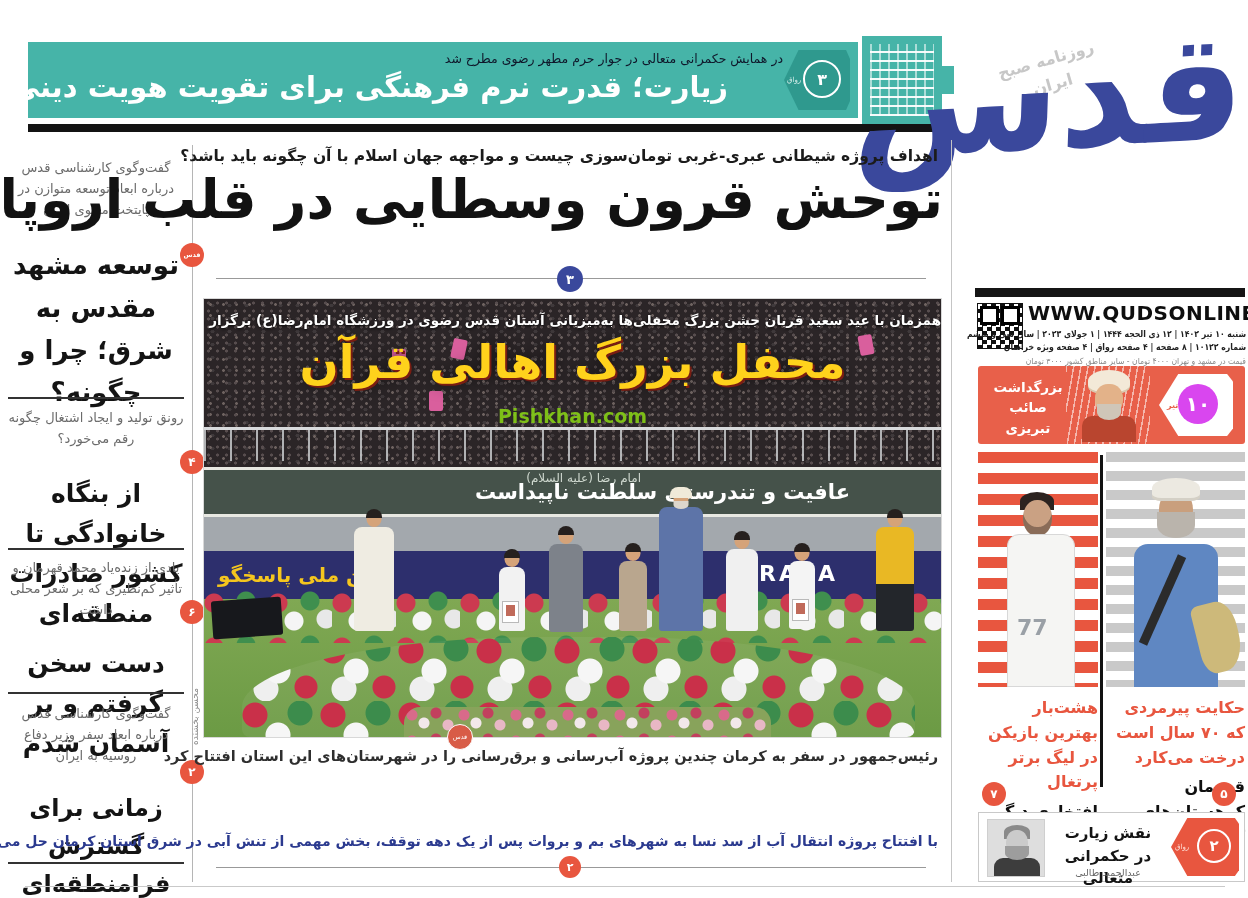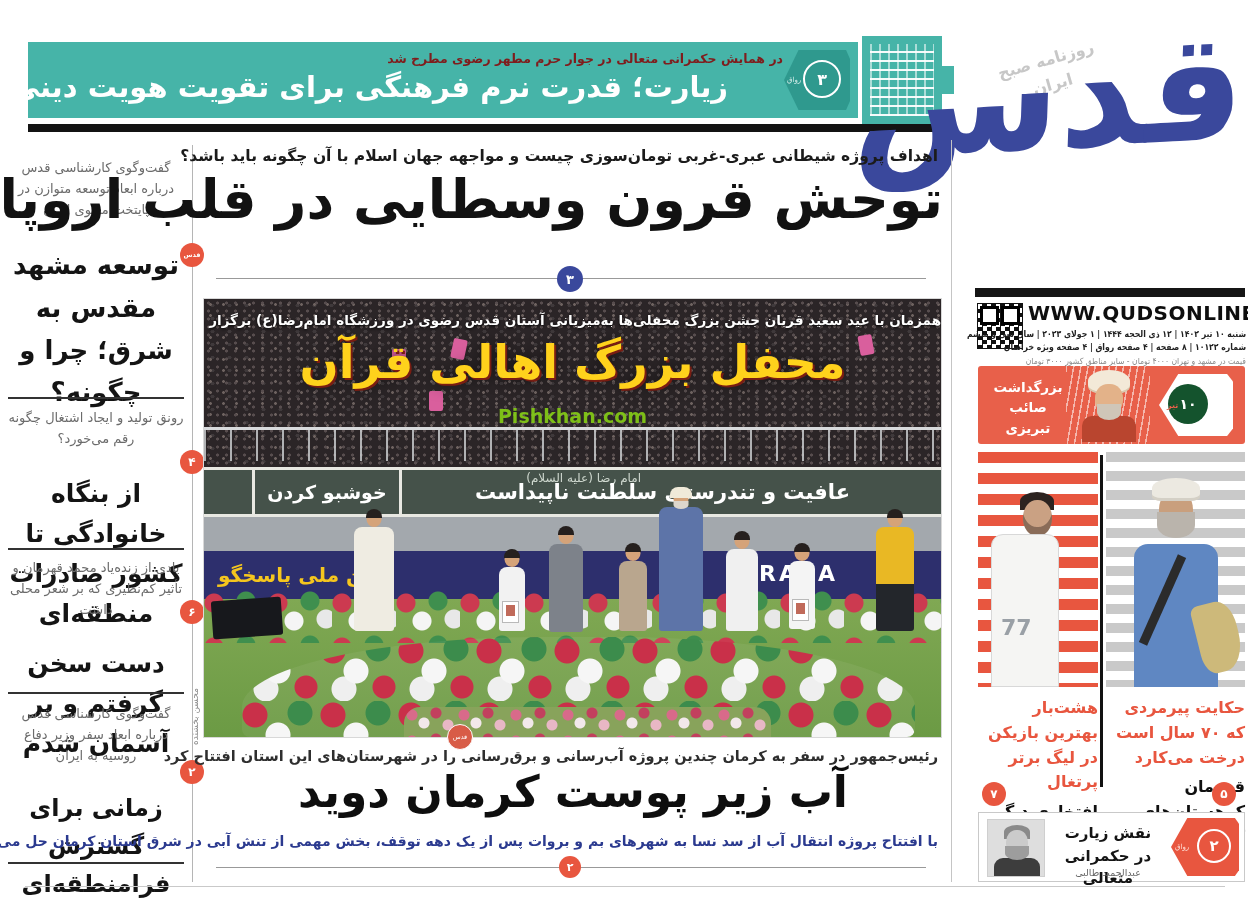--- a/index.html
+++ b/index.html
@@ -3,21 +3,21 @@
 <meta charset="utf-8">
 <style>
   * { margin:0; padding:0; box-sizing:border-box; }
   html,body { background:#e9e9e9; }
   body { font-family:"DejaVu Sans", sans-serif; }
   #page { position:relative; width:1248px; height:898px; background:#fff; overflow:hidden; margin:0 auto; direction:rtl; }
   .abs { position:absolute; }
 
   
   .teal-banner { left:28px; top:42px; width:830px; height:76px; background:#46b4a8; }
-  .tb-kicker { position:absolute; top:9px; right:75px; color:#7f1d1d; font-size:12.5px; font-weight:bold; }
+  .tb-kicker { position:absolute; top:9px; right:75px; color:#0f172a; font-size:12.5px; font-weight:normal; }
   .tb-headline { position:absolute; top:28px; right:130px; left:20px; text-align:center; color:#fff; font-size:29px; font-weight:bold; white-space:nowrap; }
   .tb-hex { position:absolute; top:8px; right:8px; width:66px; height:60px; background:#2f998e;
             clip-path:polygon(22% 0,94% 0,100% 15%,100% 85%,94% 100%,22% 100%,0 50%); }
   .tb-hex-num { position:absolute; right:9px; top:10px; width:38px; height:38px; border:2px solid #fff; border-radius:50%;
                 color:#fff; font-size:16px; font-weight:bold; display:flex; align-items:center; justify-content:center; }
   .tb-hex-label { position:absolute; left:3px; top:26px; font-size:7px; color:#d8efec; }
   .kufic { left:862px; top:36px; width:80px; height:88px; background:#46b4a8;
            background-image:repeating-linear-gradient(0deg,rgba(255,255,255,.95) 0 2px,transparent 2px 9px),
                             repeating-linear-gradient(90deg,rgba(255,255,255,.55) 0 2px,transparent 2px 9px);
            background-size:64px 72px; background-position:8px 8px; background-repeat:no-repeat; }
@@ -47,33 +47,33 @@
   .comm-title { position:absolute; left:12px; top:11px; width:76px; color:#fff; font-weight:bold; font-size:13.5px; text-align:center; line-height:1.5; }
   .comm-stripes { position:absolute; left:88px; top:0; width:84px; height:78px;
                   background:repeating-linear-gradient(100deg,rgba(255,255,255,.55) 0 1.5px,transparent 1.5px 7px); }
   .comm-illu { position:absolute; left:98px; top:4px; width:66px; height:72px; }
   .comm-turban { position:absolute; left:12px; top:0; width:42px; height:22px; background:#f3e9d8; border-radius:50% 50% 35% 35%; box-shadow:0 2px 0 #d9c9ae; }
   .comm-face { position:absolute; left:19px; top:14px; width:28px; height:30px; background:#e3b289; border-radius:46%; }
   .comm-beard { position:absolute; left:21px; top:34px; width:24px; height:16px; background:#cfc6b8; border-radius:0 0 50% 50%; }
   .comm-body { position:absolute; left:6px; top:46px; width:54px; height:26px; background:#b9452f; border-radius:10px 10px 0 0; }
   .comm-hex { position:absolute; right:12px; top:8px; width:74px; height:62px; background:#fff;
               clip-path:polygon(26% 0,92% 0,100% 12%,100% 88%,92% 100%,26% 100%,0 50%); }
-  .comm-day { position:absolute; right:25px; top:10px; width:40px; height:40px; background:#14532d; border-radius:50%;
-              color:#fff; font-weight:bold; font-size:14px; display:flex; align-items:center; justify-content:center; }
+  .comm-day { position:absolute; right:15px; top:10px; width:40px; height:40px; background:#d946ef; border-radius:50%;
+              color:#fff; font-weight:bold; font-size:20px; display:flex; align-items:center; justify-content:center; }
   .comm-month { position:absolute; left:8px; top:27px; font-size:8px; font-weight:bold; color:#e8604a; }
 
   
   .card { position:absolute; top:452px; }
   .card-photo { position:relative; height:235px; overflow:hidden; }
   .taremi { left:978px; width:120px; }
   .taremi .card-photo { background:repeating-linear-gradient(180deg,#e8563f 0 11px,#fff 11px 21px); }
   .t-hair { position:absolute; left:42px; top:40px; width:34px; height:18px; background:#2c2320; border-radius:50% 50% 0 0; }
   .t-head { position:absolute; left:45px; top:48px; width:29px; height:36px; background:#caa183; border-radius:48%;
             box-shadow:inset 0 -9px 0 rgba(60,45,35,.45); }
-  .t-jersey { position:absolute; left:13px; top:82px; width:68px; height:153px; background:#f5f5f3; border-radius:12px 12px 0 0; border:1px solid #d8d8d8; }
+  .t-jersey { position:absolute; left:29px; top:82px; width:68px; height:153px; background:#f5f5f3; border-radius:12px 12px 0 0; border:1px solid #d8d8d8; }
   .t-num { position:absolute; left:9px; top:80px; color:#9aa0a6; font-size:22px; font-weight:bold; direction:ltr; }
   .oldman { left:1106px; width:139px; }
   .oldman .card-photo { background:repeating-linear-gradient(180deg,#c9c9c9 0 10px,#fff 10px 19px); }
   .o-cap { position:absolute; left:46px; top:26px; width:48px; height:20px; background:#ece9e1; border-radius:50% 50% 20% 20%; box-shadow:0 3px 0 #d4d0c6; }
   .o-head { position:absolute; left:53px; top:38px; width:34px; height:40px; background:#c99f7d; border-radius:48%; }
   .o-beard { position:absolute; left:51px; top:60px; width:38px; height:26px; background:#bab4ac; border-radius:0 0 50% 50%; }
   .o-shirt { position:absolute; left:28px; top:92px; width:84px; height:143px; background:#5f87c2; border-radius:14px 14px 0 0; }
   .o-strap { position:absolute; left:52px; top:100px; width:9px; height:96px; background:#2b2b2b; transform:rotate(24deg); }
   .o-sack { position:absolute; right:6px; top:150px; width:42px; height:70px; background:#cdb97a; border-radius:8px 40% 50% 30%; transform:rotate(-14deg); }
   .card-kicker { margin-top:9px; color:#e8563f; font-weight:bold; font-size:16px; text-align:right; line-height:1.55; }
@@ -294,21 +294,20 @@
   <div class="photo abs">
     <div class="crowd"></div>
     <div class="flag" style="left:188px;top:50px"></div>
     <div class="flag" style="left:248px;top:40px;transform:rotate(12deg)"></div>
     <div class="flag" style="left:655px;top:36px;transform:rotate(-10deg)"></div>
     <div class="flag" style="left:225px;top:92px"></div>
     <div class="railing"></div>
     <div class="qbanner">
       <span class="qb-attr">امام رضا (علیه السلام)</span>
       <div class="qb-main">عافیت و تندرستی سلطنت ناپیداست</div>
-      <div class="qb-side">خوشبو کردن</div>
     </div>
     <div class="wall"></div>
     <div class="bluestrip">
       <span class="bs-yellow">فن ملی پاسخگو</span>
       <span class="bs-raza">RAZA</span>
     </div>
     <div class="grass"></div>
     <div class="balloons-back"></div>
 
     <div class="p" style="left:150px;top:228px;width:40px;height:104px;background:#efece2"></div>
@@ -332,19 +331,18 @@
     <div class="flowers"></div>
 
     <div class="ph-kicker">همزمان با عید سعید قربان جشن بزرگ محفلی‌ها به‌میزبانی آستان قدس رضوی در ورزشگاه امام‌رضا(ع) برگزار شد</div>
     <div class="ph-title">محفل بزرگ اهالی قرآن</div>
     <div class="ph-watermark">Pishkhan.com</div>
   </div>
   <div class="ph-credit abs">محسن بخشنده</div>
   <div class="photo-seal abs">قدس</div>
 
   <div class="k-kicker abs">رئیس‌جمهور در سفر به کرمان چندین پروژه آب‌رسانی و برق‌رسانی را در شهرستان‌های این استان افتتاح کرد</div>
-  <div class="k-headline abs">آب زیر پوست کرمان دوید</div>
   <div class="k-sub abs">با افتتاح پروژه انتقال آب از سد نسا به شهرهای بم و بروات پس از یک دهه توقف، بخش مهمی از تنش آبی در شرق استان کرمان حل می‌شود</div>
   <div class="k-rule abs"></div>
   <div class="redbadge-center abs">۲</div>
 
   <div class="page-bottom abs"></div>
 </div>
 
 </body></html>

